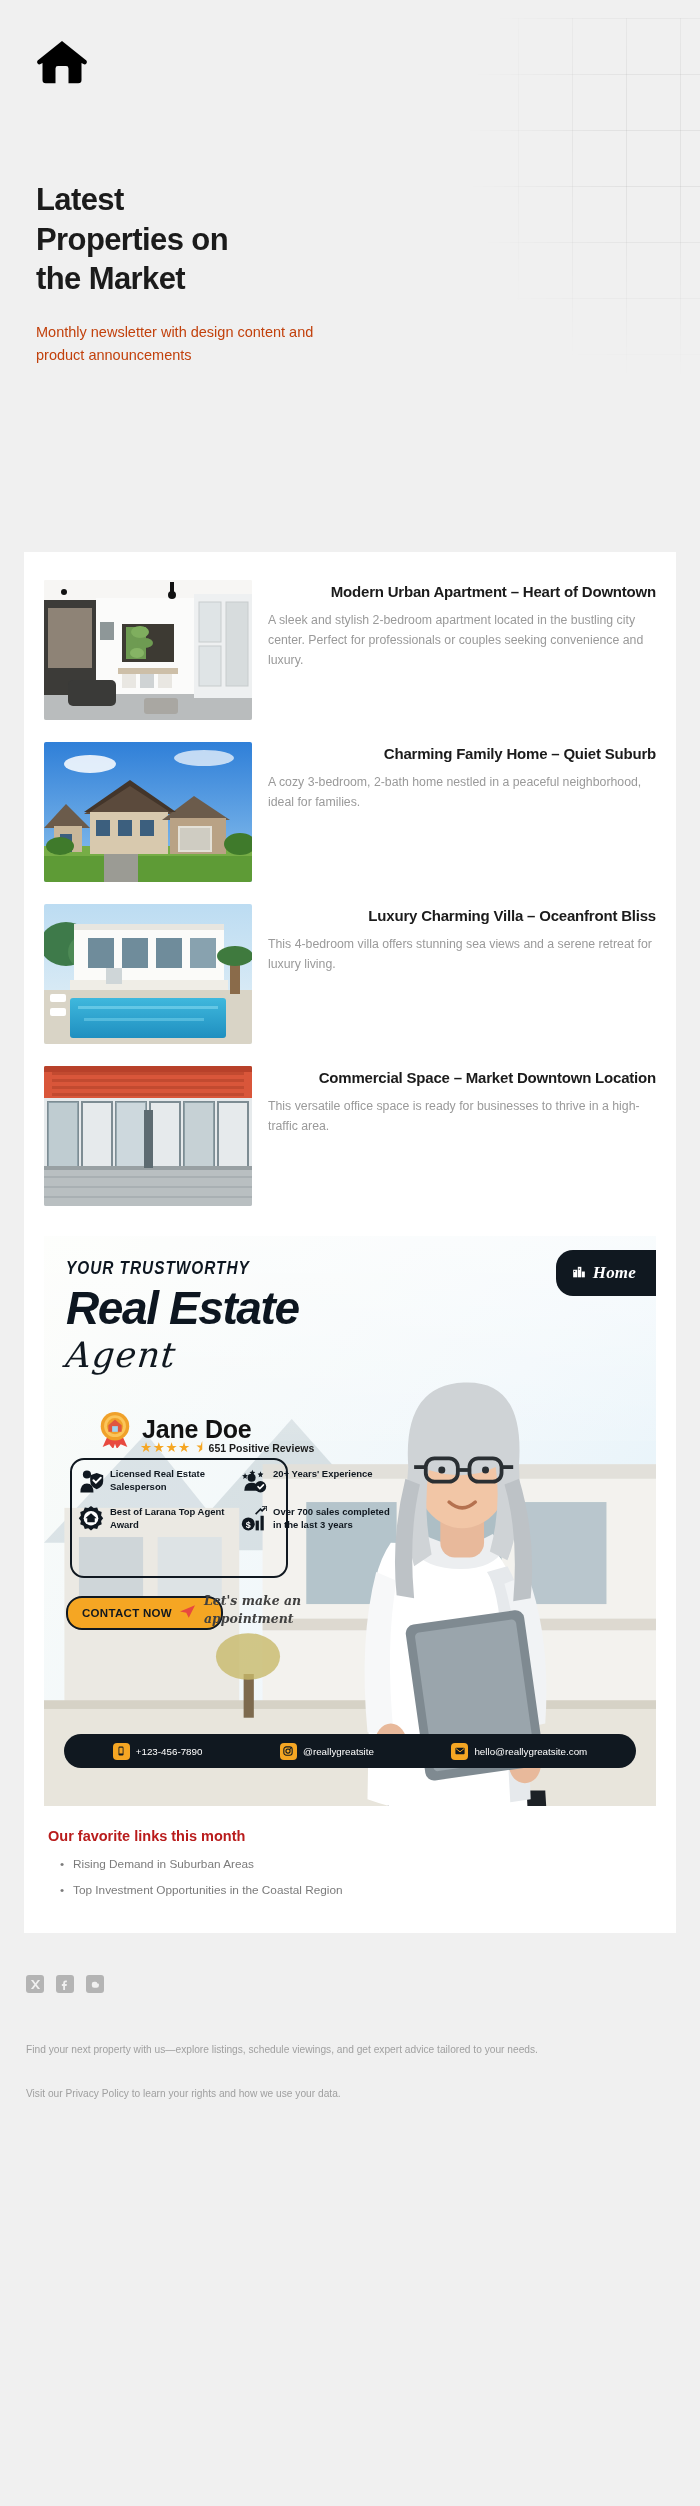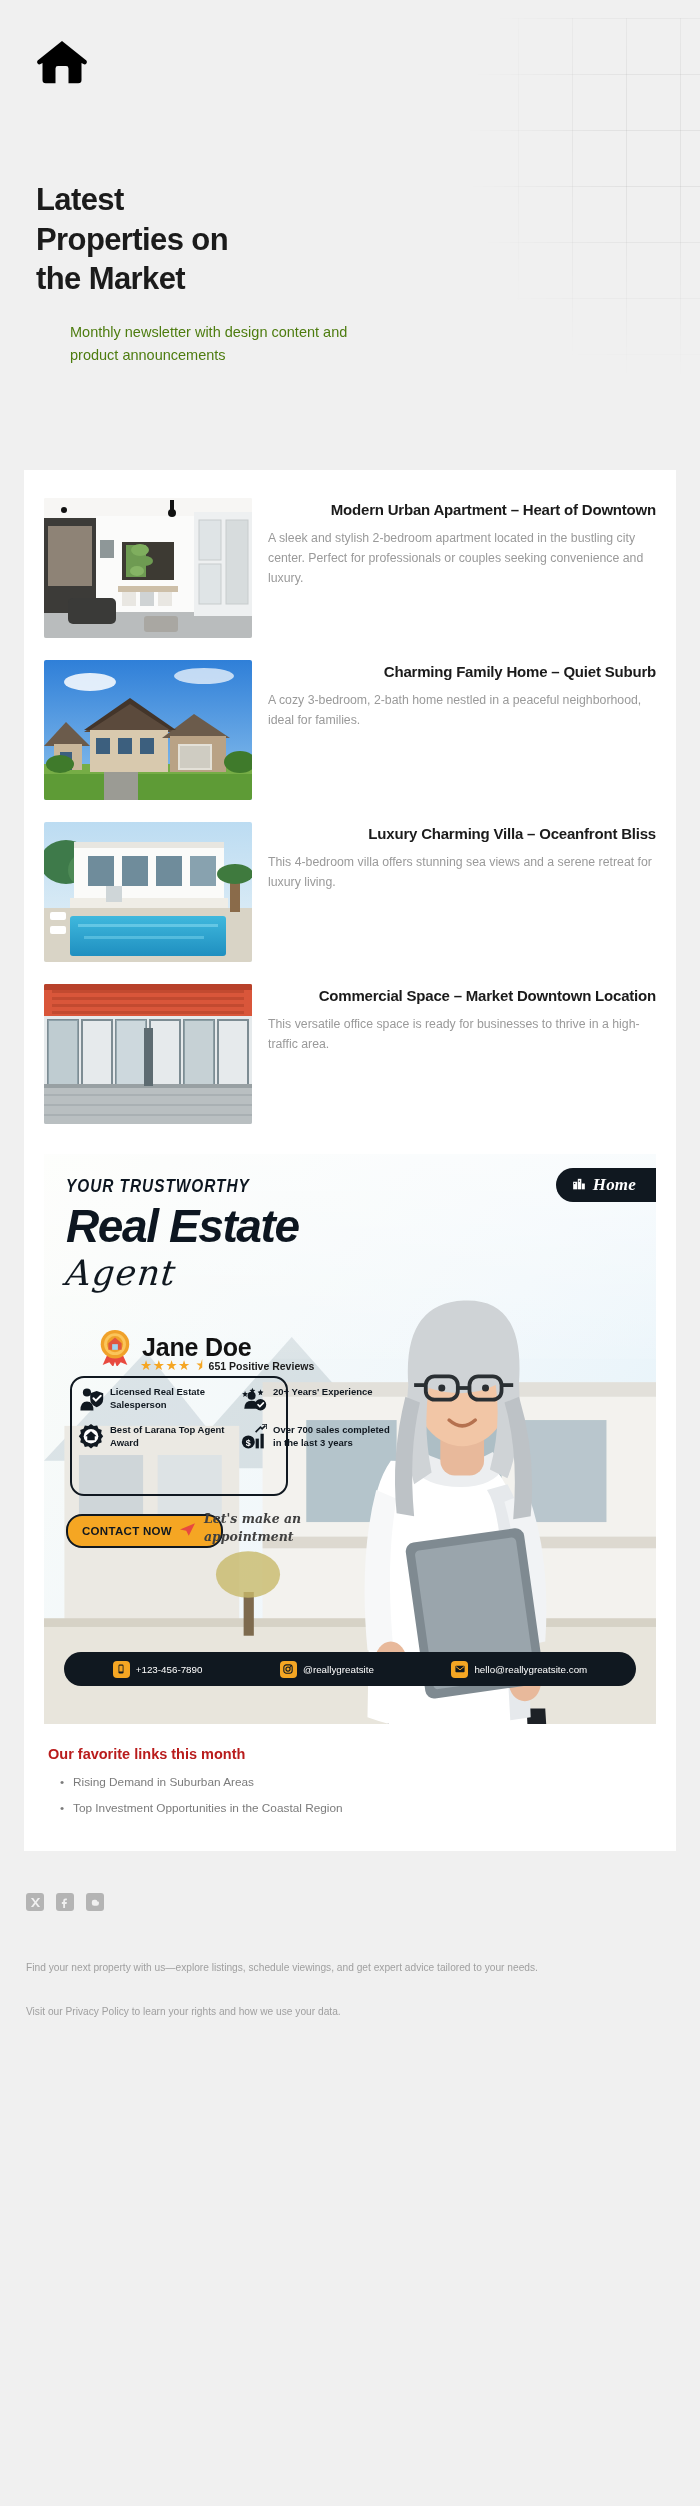--- a/index.html
+++ b/index.html
@@ -14,21 +14,21 @@
     min-height: 2506px;
     background: #f0f0f0;
     position: relative;
     overflow: hidden;
   }
 
   
   .header {
     position: relative;
     padding: 36px 36px 0 36px;
-    height: 470px;
+    height: 552px;
     overflow: hidden;
   }
   .grid-deco {
     position: absolute;
     top: 18px;
     right: -40px;
     width: 330px;
     height: 360px;
     background-image:
       linear-gradient(to right, rgba(0,0,0,0.055) 1px, transparent 1px),
@@ -51,24 +51,23 @@
     letter-spacing: -0.6px;
     color: #1b1b1b;
     max-width: 300px;
   }
   .hero-sub {
     position: relative;
     z-index: 2;
     margin-top: 22px;
     font-size: 14.5px;
     line-height: 1.6;
-    color: #4d7c0f;
+    color: #c2410c;
     max-width: 300px;
     font-weight: 400;
-    margin-left: 34px;
   }
 
   
   .sheet {
     margin: 0 24px;
     background: #ffffff;
     overflow: hidden;
   }
 
   
@@ -111,21 +110,21 @@
     overflow: hidden;
     background: #eef5f8;
   }
   .ad-bg { position: absolute; inset: 0; }
   .ad-bg svg { width: 100%; height: 100%; display: block; }
 
   .ad-home-badge {
     position: absolute;
     top: 14px;
     right: 0;
-    height: 34px;
+    height: 46px;
     background: #101820;
     color: #fff;
     display: flex;
     align-items: center;
     gap: 7px;
     padding: 0 20px 0 16px;
     border-top-left-radius: 17px;
     border-bottom-left-radius: 17px;
     z-index: 5;
   }

